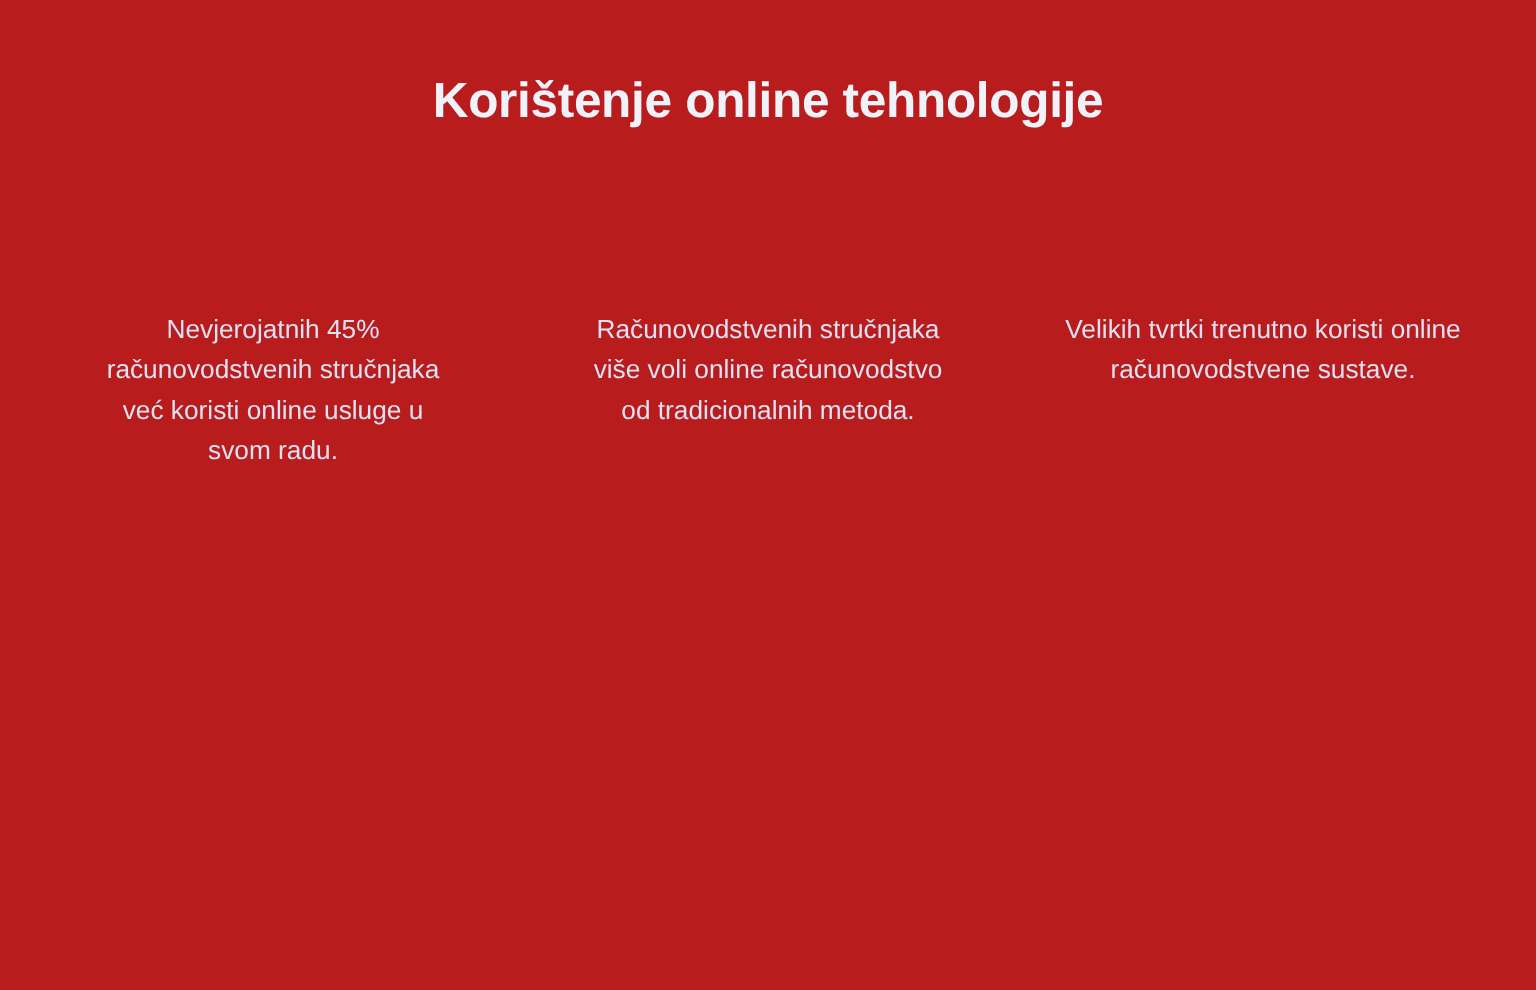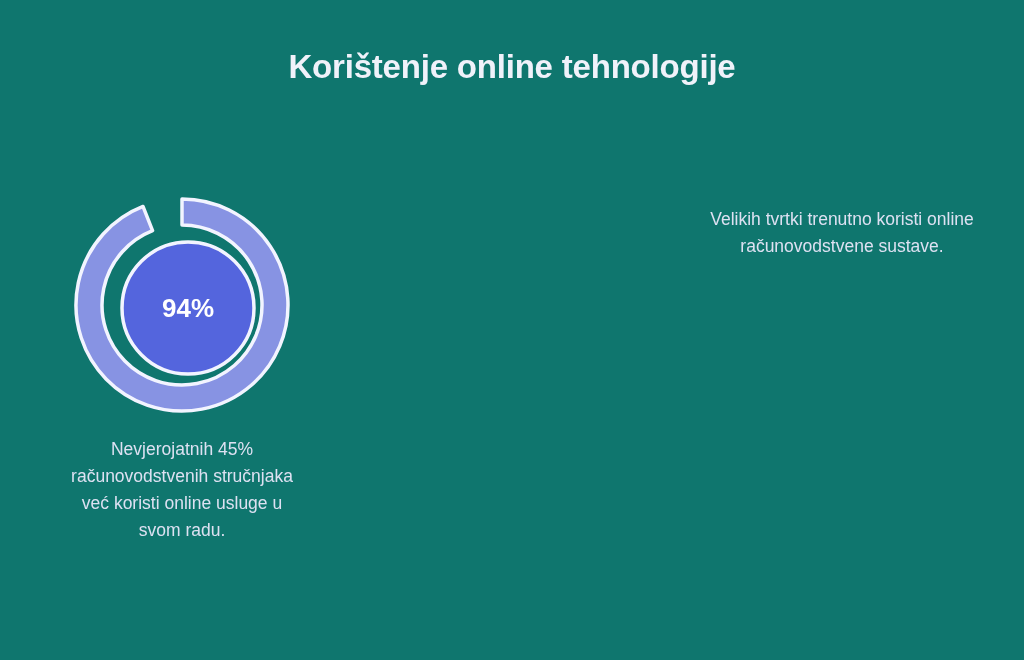--- a/index.html
+++ b/index.html
@@ -10,21 +10,21 @@
     width: 1024px;
     height: 660px;
     background: #151c52;
     font-family: "Liberation Sans", sans-serif;
     overflow: hidden;
   }
   .page {
     position: relative;
     width: 1024px;
     height: 660px;
-    background: #0f766e;
+    background: #b91c1c;
   }
   .title {
     position: absolute;
     top: 48px;
     left: 0;
     width: 1024px;
     text-align: center;
     color: #f0f2fa;
     font-size: 33px;
     font-weight: bold;
@@ -78,31 +78,25 @@
 </head>
 <body>
 
 <div class="page">
 
   <div class="title">Korištenje online tehnologije</div>
 
   <div class="cards">
 
     <div class="card card-1">
-      <div class="donut-wrap">
-        <svg viewBox="0 0 230 230">
-          <path class="ring-arc" fill="#8793e3" stroke="#f2f4ff" stroke-width="3.5" stroke-linejoin="round" d="M 115.00 9.00 A 106 106 0 1 1 75.98 16.44 L 85.55 40.62 A 80 80 0 1 0 115.00 35.00 Z"></path>
-          <circle class="inner" cx="121" cy="118" r="66" fill="#5465dd" stroke="#f2f4ff" stroke-width="3.5"></circle>
-          <text class="pct-label" x="121" y="118" text-anchor="middle" dominant-baseline="central">94%</text>
-        </svg>
-      </div>
       <div class="caption">Nevjerojatnih 45% računovodstvenih stručnjaka već koristi online usluge u svom radu.</div>
     </div>
 
     <div class="card card-2">
+      <div class="caption">Računovodstvenih stručnjaka više voli online računovodstvo od tradicionalnih metoda.</div>
     </div>
 
     <div class="card card-3">
       <div class="caption">Velikih tvrtki trenutno koristi online računovodstvene sustave.</div>
     </div>
 
   </div>
 </div>
 
 </body></html>

